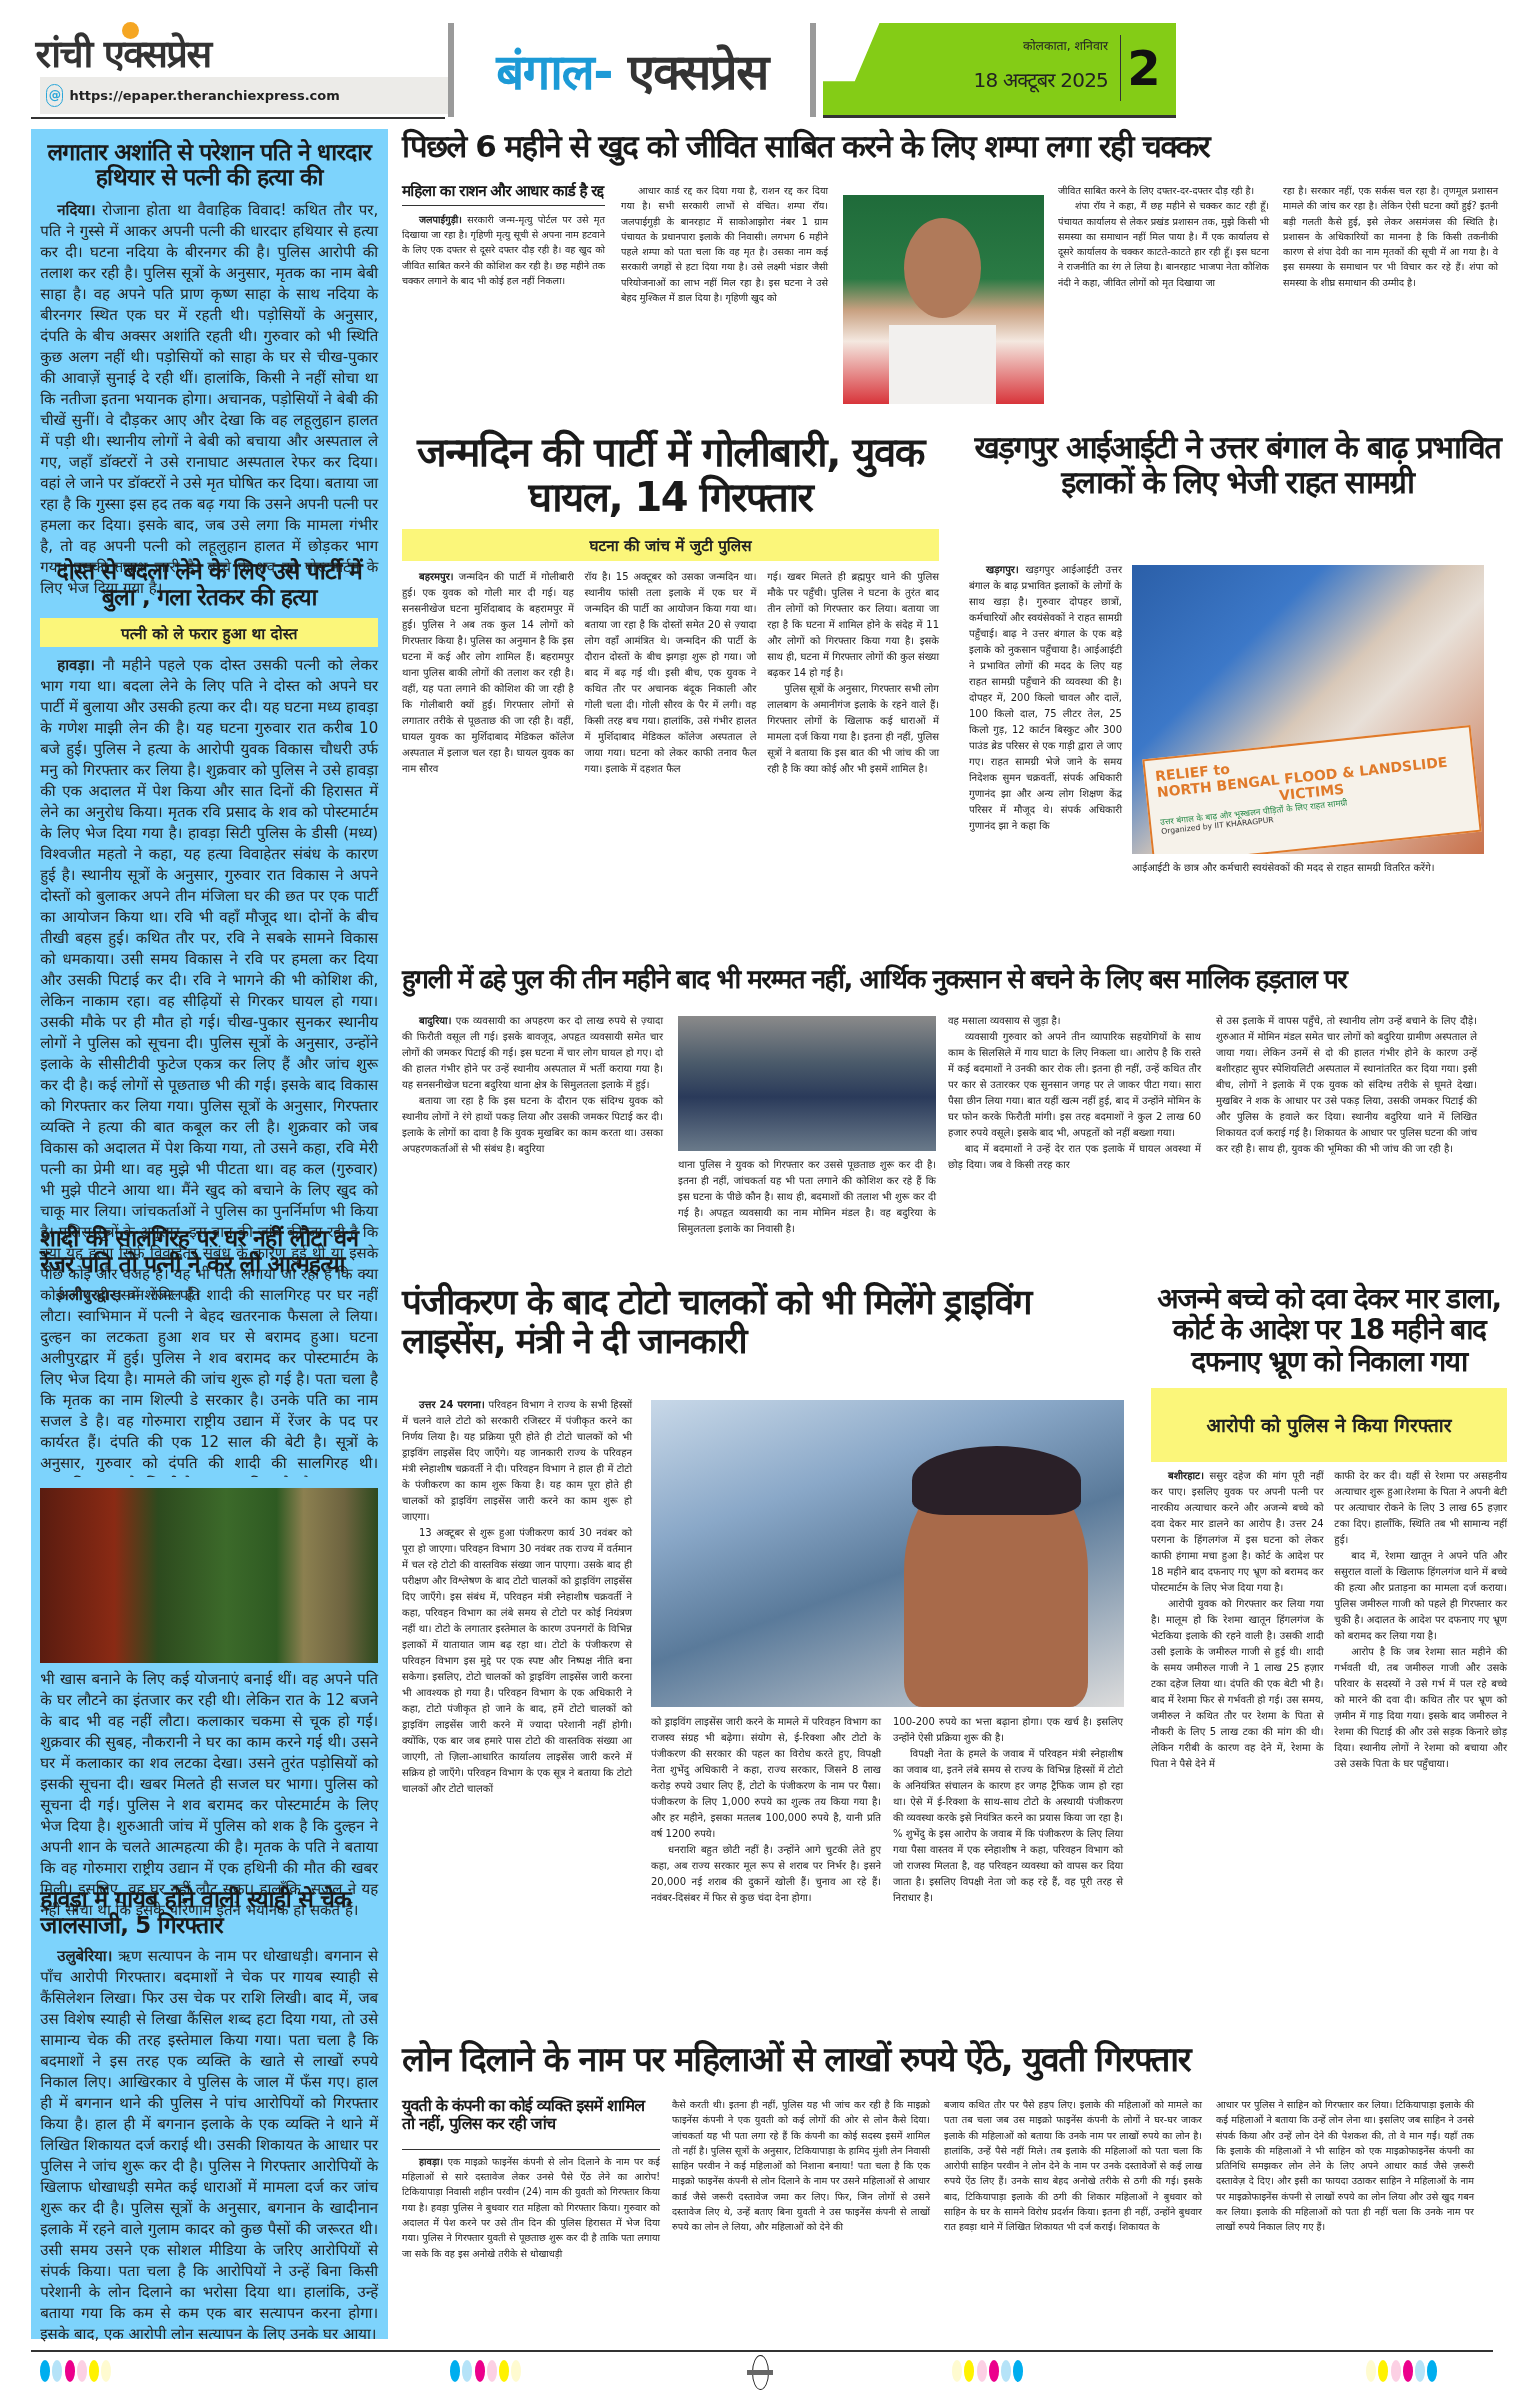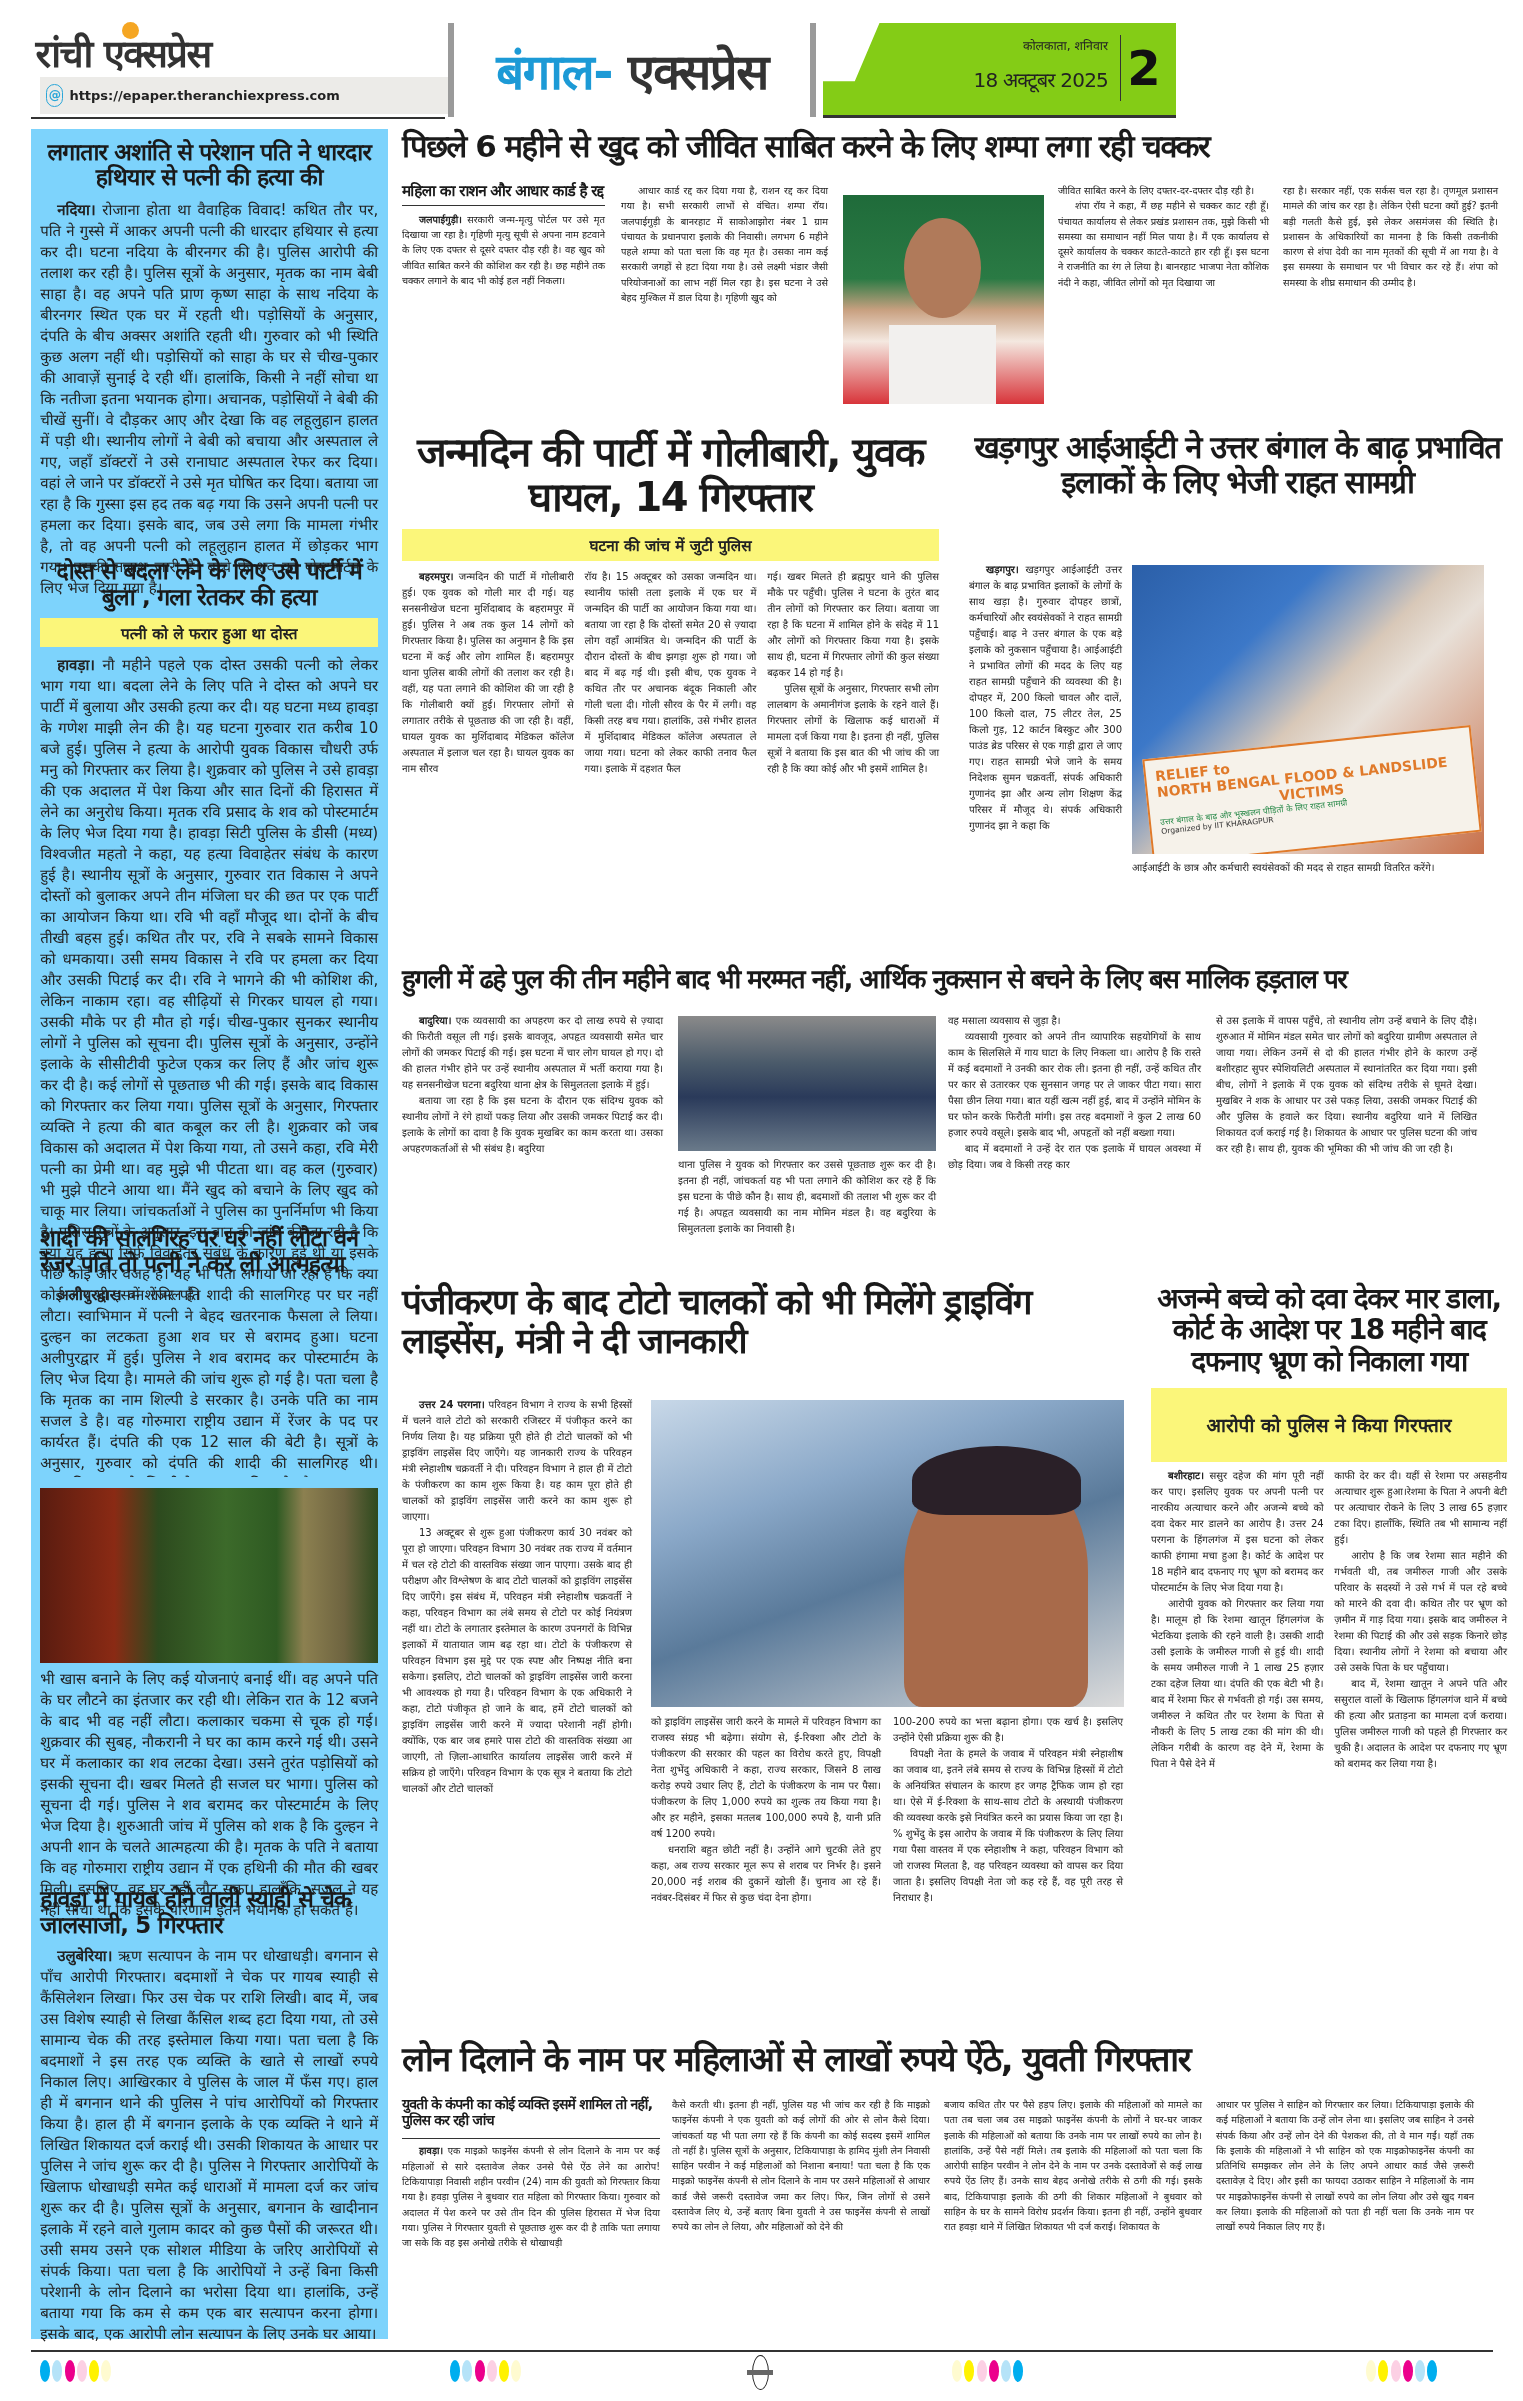--- a/index.html
+++ b/index.html
@@ -198,30 +198,30 @@
 <div class="abs" style="left:1151px;top:1283px;width:356px;height:737px">
   <div class="hl" style="font-size:28px;text-align:center;letter-spacing:-1.5px">अजन्मे बच्चे को दवा देकर मार डाला, कोर्ट के आदेश पर 18 महीने बाद दफनाए भ्रूण को निकाला गया</div>
   <div class="sub" style="font-size:19px;padding:24px;margin-top:11px">आरोपी को पुलिस ने किया गिरफ्तार</div>
   <div class="cols body" style="margin-top:6.1px;font-size:10px;line-height:16px">
     <div>
         <p><b>बशीरहाट।</b> <span>ससुर दहेज की मांग पूरी नहीं कर पाए। इसलिए युवक पर अपनी पत्नी पर नारकीय अत्याचार करने और अजन्मे बच्चे को दवा देकर मार डालने का आरोप है। उत्तर 24 परगना के हिंगलगंज में इस घटना को लेकर काफी हंगामा मचा हुआ है। कोर्ट के आदेश पर 18 महीने बाद दफनाए गए भ्रूण को बरामद कर पोस्टमार्टम के लिए भेज दिया गया है।</span></p>
         <p>आरोपी युवक को गिरफ्तार कर लिया गया है। मालूम हो कि रेशमा खातून हिंगलगंज के भेटकिया इलाके की रहने वाली है। उसकी शादी उसी इलाके के जमीरुल गाजी से हुई थी। शादी के समय जमीरुल गाजी ने 1 लाख 25 हज़ार टका दहेज लिया था। दंपति की एक बेटी भी है। बाद में रेशमा फिर से गर्भवती हो गई। उस समय, जमीरुल ने कथित तौर पर रेशमा के पिता से नौकरी के लिए 5 लाख टका की मांग की थी। लेकिन गरीबी के कारण वह देने में, रेशमा के पिता ने पैसे देने में</p>
       </div>
     <div>
         <p style="text-indent:0">काफी देर कर दी। यहीं से रेशमा पर असहनीय अत्याचार शुरू हुआ।रेशमा के पिता ने अपनी बेटी पर अत्याचार रोकने के लिए 3 लाख 65 हज़ार टका दिए। हालाँकि, स्थिति तब भी सामान्य नहीं हुई।</p>
+        <p>बाद में, रेशमा खातून ने अपने पति और ससुराल वालों के खिलाफ हिंगलगंज थाने में बच्चे की हत्या और प्रताड़ना का मामला दर्ज कराया। पुलिस जमीरुल गाजी को पहले ही गिरफ्तार कर चुकी है। अदालत के आदेश पर दफनाए गए भ्रूण को बरामद कर लिया गया है।</p>
         <p>आरोप है कि जब रेशमा सात महीने की गर्भवती थी, तब जमीरुल गाजी और उसके परिवार के सदस्यों ने उसे गर्भ में पल रहे बच्चे को मारने की दवा दी। कथित तौर पर भ्रूण को ज़मीन में गाड़ दिया गया। इसके बाद जमीरुल ने रेशमा की पिटाई की और उसे सड़क किनारे छोड़ दिया। स्थानीय लोगों ने रेशमा को बचाया और उसे उसके पिता के घर पहुँचाया।</p>
-        <p>बाद में, रेशमा खातून ने अपने पति और ससुराल वालों के खिलाफ हिंगलगंज थाने में बच्चे की हत्या और प्रताड़ना का मामला दर्ज कराया। पुलिस जमीरुल गाजी को पहले ही गिरफ्तार कर चुकी है। अदालत के आदेश पर दफनाए गए भ्रूण को बरामद कर लिया गया है।</p>
       </div>
   </div>
 </div>
 
 <div class="abs" style="left:402px;top:2040px;width:1105px;height:307px">
   <div class="hl" style="font-size:34px;white-space:nowrap;letter-spacing:-1.5px">लोन दिलाने के नाम पर महिलाओं से लाखों रुपये ऐंठे, युवती गिरफ्तार</div>
   <div class="abs" style="left:0;top:57px;width:258px">
-    <div class="hl" style="font-size:14px;border-bottom:1.5px solid #333;padding-bottom:10px">युवती के कंपनी का कोई व्यक्ति इसमें शामिल तो नहीं, पुलिस कर रही जांच</div>
+    <div class="hl" style="font-size:16px;border-bottom:1.5px solid #333;padding-bottom:16px">युवती के कंपनी का कोई व्यक्ति इसमें शामिल तो नहीं, पुलिस कर रही जांच</div>
     <div class="body" style="font-size:9.6px;line-height:15.3px;margin-top:4px">
         <p><b>हावड़ा।</b> <span>एक माइक्रो फाइनेंस कंपनी से लोन दिलाने के नाम पर कई महिलाओं से सारे दस्तावेज लेकर उनसे पैसे ऐंठ लेने का आरोप! टिकियापाड़ा निवासी शहीन परवीन (24) नाम की युवती को गिरफ्तार किया गया है। हवड़ा पुलिस ने बुधवार रात महिला को गिरफ्तार किया। गुरुवार को अदालत में पेश करने पर उसे तीन दिन की पुलिस हिरासत में भेज दिया गया। पुलिस ने गिरफ्तार युवती से पूछताछ शुरू कर दी है ताकि पता लगाया जा सके कि वह इस अनोखे तरीके से धोखाधड़ी</span></p>
       </div>
   </div>
   <div class="abs body" style="left:270px;top:57px;width:258px;font-size:9.6px;line-height:15.3px">
       <p style="text-indent:0">कैसे करती थी। इतना ही नहीं, पुलिस यह भी जांच कर रही है कि माइक्रो फाइनेंस कंपनी ने एक युवती को कई लोगों की ओर से लोन कैसे दिया। जांचकर्ता यह भी पता लगा रहे हैं कि कंपनी का कोई सदस्य इसमें शामिल तो नहीं है। पुलिस सूत्रों के अनुसार, टिकियापाड़ा के हामिद मुंशी लेन निवासी साहिन परवीन ने कई महिलाओं को निशाना बनाया! पता चला है कि एक माइक्रो फाइनेंस कंपनी से लोन दिलाने के नाम पर उसने महिलाओं से आधार कार्ड जैसे जरूरी दस्तावेज जमा कर लिए। फिर, जिन लोगों से उसने दस्तावेज लिए थे, उन्हें बताए बिना युवती ने उस फाइनेंस कंपनी से लाखों रुपये का लोन ले लिया, और महिलाओं को देने की</p>
     </div>
   <div class="abs body" style="left:542px;top:57px;width:258px;font-size:9.6px;line-height:15.3px">
       <p style="text-indent:0">बजाय कथित तौर पर पैसे हड़प लिए। इलाके की महिलाओं को मामले का पता तब चला जब उस माइक्रो फाइनेंस कंपनी के लोगों ने घर-घर जाकर इलाके की महिलाओं को बताया कि उनके नाम पर लाखों रुपये का लोन है। हालांकि, उन्हें पैसे नहीं मिले। तब इलाके की महिलाओं को पता चला कि आरोपी साहिन परवीन ने लोन देने के नाम पर उनके दस्तावेजों से कई लाख रुपये ऐंठ लिए हैं। उनके साथ बेहद अनोखे तरीके से ठगी की गई। इसके बाद, टिकियापाड़ा इलाके की ठगी की शिकार महिलाओं ने बुधवार को साहिन के घर के सामने विरोध प्रदर्शन किया। इतना ही नहीं, उन्होंने बुधवार रात हवड़ा थाने में लिखित शिकायत भी दर्ज कराई। शिकायत के</p>
     </div>

